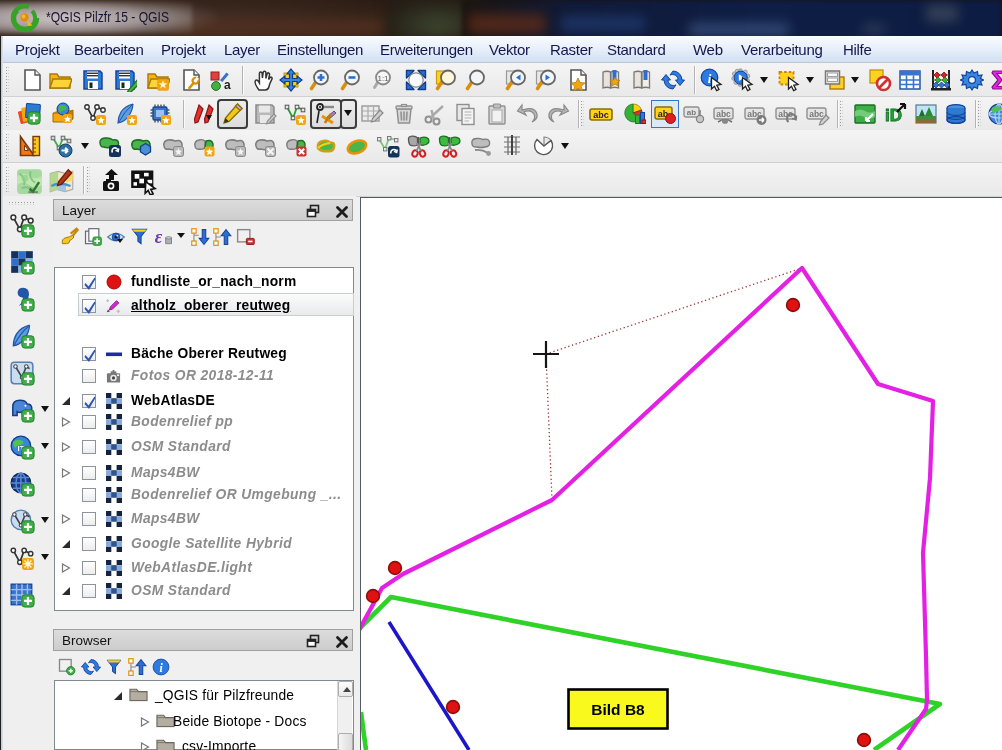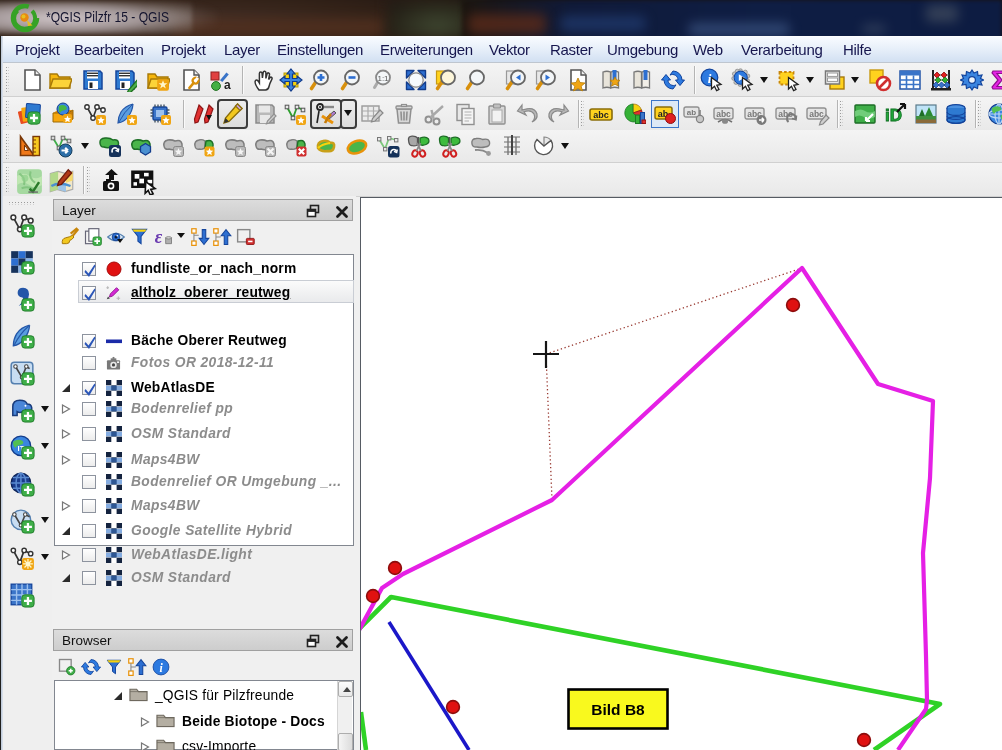--- a/index.html
+++ b/index.html
@@ -693,21 +693,21 @@
 
 <div id="menubar" class="abs">
   <div class="mi" style="left:12px">Projekt</div>
   <div class="mi" style="left:71px">Bearbeiten</div>
   <div class="mi" style="left:158px">Projekt</div>
   <div class="mi" style="left:221px">Layer</div>
   <div class="mi" style="left:274px">Einstellungen</div>
   <div class="mi" style="left:377px">Erweiterungen</div>
   <div class="mi" style="left:486px">Vektor</div>
   <div class="mi" style="left:547px">Raster</div>
-  <div class="mi" style="left:604px">Umgebung</div>
+  <div class="mi" style="left:604px">Standard</div>
   <div class="mi" style="left:690px">Web</div>
   <div class="mi" style="left:738px">Verarbeitung</div>
   <div class="mi" style="left:840px">Hilfe</div>
 </div>
 
 <div id="tbars" class="abs">
   <div class="trow" style="top:0" id="row1">
     <div class="grip" style="left:3px"></div>
     <div class="ic" style="left:17px;top:5px">
         <svg>
@@ -1263,21 +1263,21 @@
         <svg>
           <use href="#expup"></use>
         </svg>
       </div>
     <div class="ic" style="left:181px;top:3px;width:21px;height:21px">
         <svg>
           <use href="#removesq"></use>
         </svg>
       </div>
   </div>
-  <div class="white" id="llist" style="left:2px;top:58px;width:300px;height:292px">
+  <div class="white" id="llist" style="left:2px;top:71px;width:300px;height:344px">
     <div class="lrow" style="top:2px">
       <div class="cb">
           <svg width="12" height="14" viewBox="0 0 12 14">
             <path d="M1.5 6 L4.5 9.5 L10.5 0.5 L11.5 2 L5 13 L0.5 8" fill="#2b56b8"></path>
           </svg>
         </div>
       <svg class="chk" style="left:51px" viewBox="0 0 16 16">
           <circle cx="8" cy="8" r="7" fill="#e01111" stroke="#a80b0b"></circle>
         </svg>
       <span class="lbl" style="left:76px">fundliste_or_nach_norm</span>
@@ -1454,21 +1454,21 @@
         </svg>
       <span class="lbl" style="left:100px;font-weight:normal">_QGIS für Pilzfreunde</span>
     </div>
     <div class="lrow" style="top:29px">
       <svg class="tri" style="left:85px;top:7px" viewBox="0 0 10 10">
           <path d="M1.5 1 L8.5 5 L1.5 9 Z" fill="#fff" stroke="#777" stroke-width="1.2"></path>
         </svg>
       <svg class="tri" style="left:101px;top:2px;width:19px;height:16px" viewBox="0 0 20 16">
           <use href="#foldergray"></use>
         </svg>
-      <span class="lbl" style="left:127px;font-weight:bold">Beide Biotope - Docs</span>
+      <span class="lbl" style="left:118px;font-weight:normal">Beide Biotope - Docs</span>
     </div>
     <div class="lrow" style="top:54px">
       <svg class="tri" style="left:85px;top:7px" viewBox="0 0 10 10">
           <path d="M1.5 1 L8.5 5 L1.5 9 Z" fill="#fff" stroke="#777" stroke-width="1.2"></path>
         </svg>
       <svg class="tri" style="left:101px;top:2px;width:19px;height:16px" viewBox="0 0 20 16">
           <use href="#foldergray"></use>
         </svg>
       <span class="lbl" style="left:127px;font-weight:normal">csv-Importe</span>
     </div>

